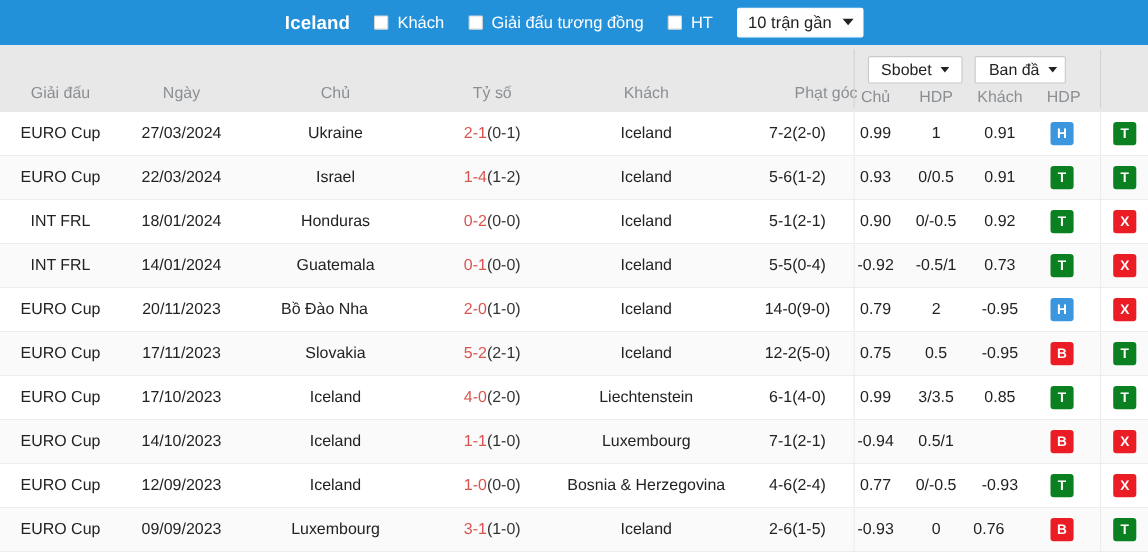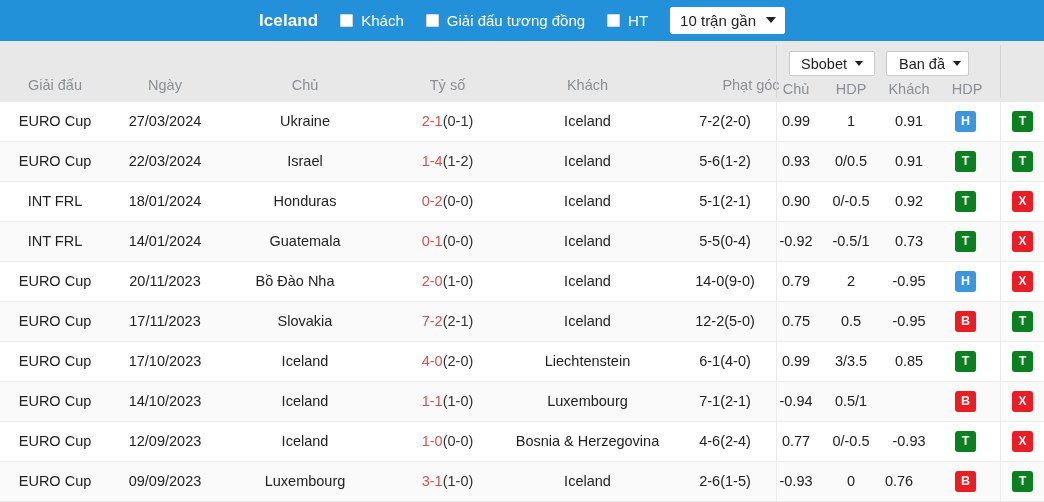--- a/index.html
+++ b/index.html
@@ -300,21 +300,21 @@
       <div class="cell" style="left: 878px; width: 62px;">-0.95</div>
       <div class="sep" style="left: 776px;"></div>
       <div class="badge H" style="left: 955px;">H</div>
       <div class="sep" style="left: 1000px;"></div>
       <div class="badge X" style="left: 1012px;">X</div>
     </div>
     <div class="row even">
       <div class="cell" style="left: 0px; width: 110px;">EURO Cup</div>
       <div class="cell" style="left: 110px; width: 110px;">17/11/2023</div>
       <div class="cell" style="left: 220px; width: 170px;">Slovakia</div>
-      <div class="cell" style="left: 390px; width: 115px;"><span class="score-main">7-2</span><span class="score-ht">(2-1)</span></div>
+      <div class="cell" style="left: 390px; width: 115px;"><span class="score-main">5-2</span><span class="score-ht">(2-1)</span></div>
       <div class="cell link-team" style="left: 505px; width: 165px;">Iceland</div>
       <div class="cell" style="left: 670px; width: 110px;">12-2(5-0)</div>
       <div class="cell" style="left: 768px; width: 56px;">0.75</div>
       <div class="cell" style="left: 820px; width: 62px;">0.5</div>
       <div class="cell" style="left: 878px; width: 62px;">-0.95</div>
       <div class="sep" style="left: 776px;"></div>
       <div class="badge B" style="left: 955px;">B</div>
       <div class="sep" style="left: 1000px;"></div>
       <div class="badge T" style="left: 1012px;">T</div>
     </div>

